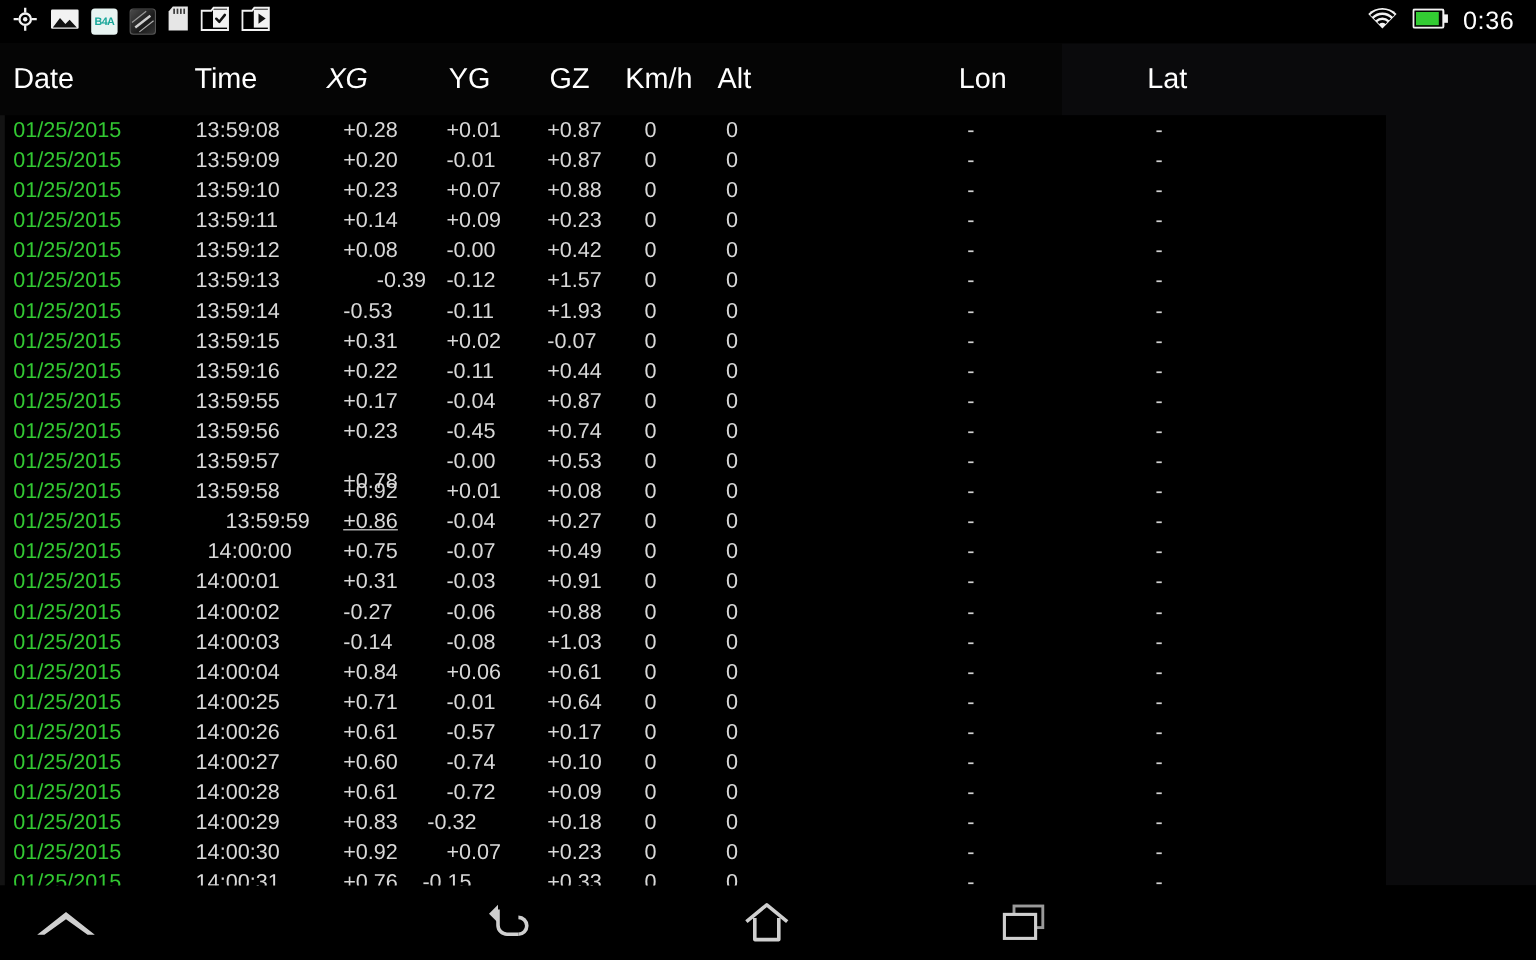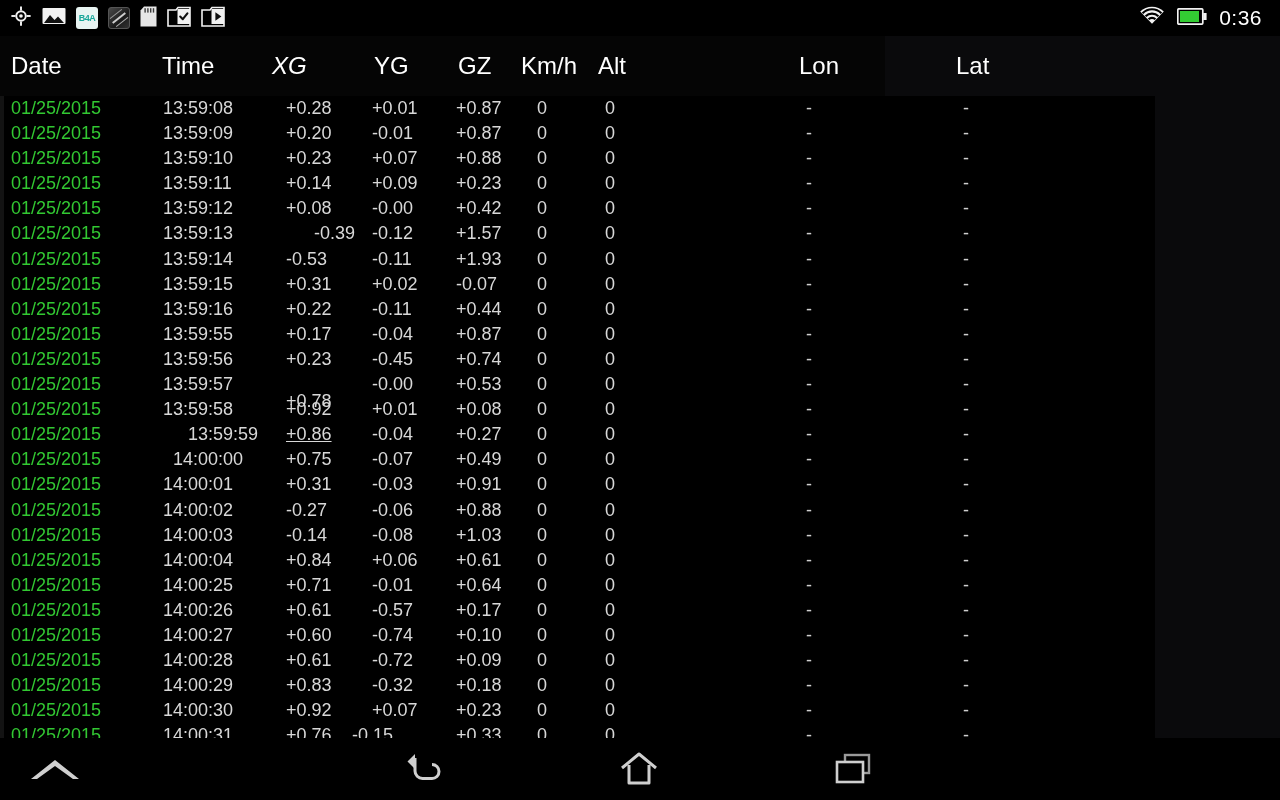--- a/index.html
+++ b/index.html
@@ -495,21 +495,21 @@
             <div class="cell num" style="left: 456px;">+0.09</div>
             <div class="cell num" style="left: 537px;">0</div>
             <div class="cell num" style="left: 605px;">0</div>
             <div class="cell dash" style="left: 806px;">-</div>
             <div class="cell dash" style="left: 963px;">-</div>
           </div>
           <div class="row">
             <div class="cell date" style="left: 11px;">01/25/2015</div>
             <div class="cell num" style="left: 163px;">14:00:29</div>
             <div class="cell num" style="left: 286px;">+0.83</div>
-            <div class="cell num" style="left: 372px;">-0.32</div>
+            <div class="cell num" style="left: 356px;">-0.32</div>
             <div class="cell num" style="left: 456px;">+0.18</div>
             <div class="cell num" style="left: 537px;">0</div>
             <div class="cell num" style="left: 605px;">0</div>
             <div class="cell dash" style="left: 806px;">-</div>
             <div class="cell dash" style="left: 963px;">-</div>
           </div>
           <div class="row">
             <div class="cell date" style="left: 11px;">01/25/2015</div>
             <div class="cell num" style="left: 163px;">14:00:30</div>
             <div class="cell num" style="left: 286px;">+0.92</div>

